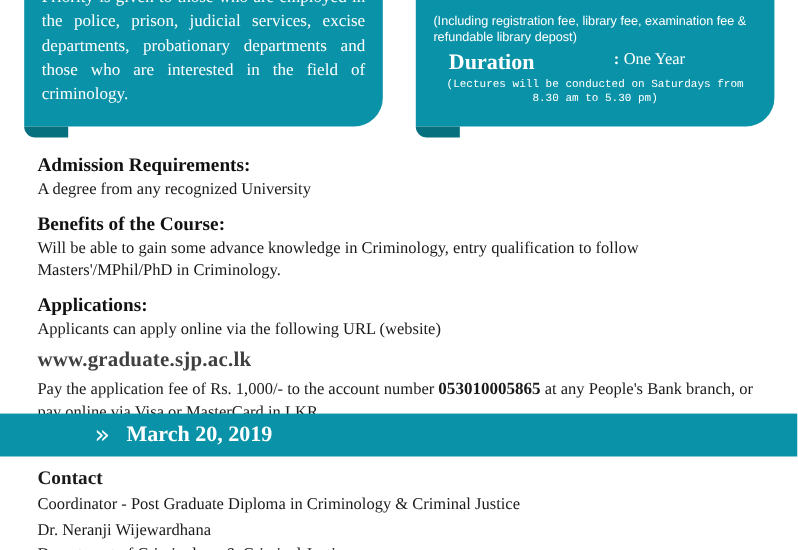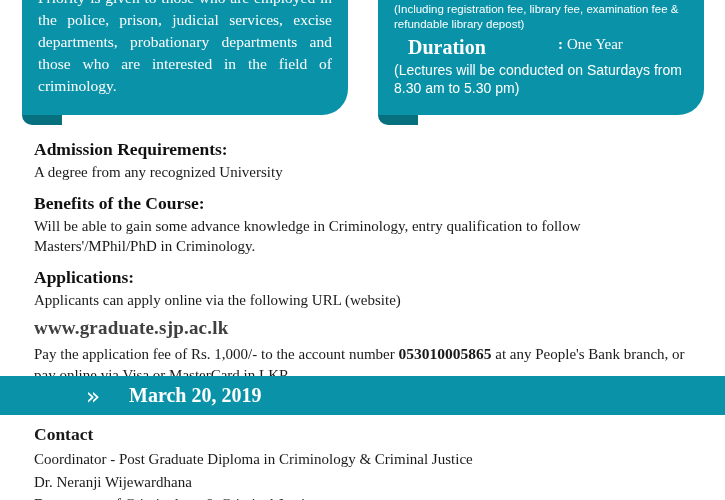--- a/index.html
+++ b/index.html
@@ -94,23 +94,24 @@
     font-size: 15px;
     font-weight: bold;
     margin-right: 4px;
   }
   .dur-value {
     font-size: 15px;
     font-family: "Liberation Serif", serif;
   }
 
   .lecture-note {
-    font-size: 14px;
+    font-size: 10px;
     line-height: 1.3;
-    font-family: Liberation Sans, sans-serif;
+    font-family: Liberation Mono, monospace;
+    text-align: center;
   }
 
   
   .content {
     padding: 12px 34px 0 34px;
   }
 
   .sec-head {
     font-size: 17.5px;
     font-weight: bold;
@@ -168,21 +169,20 @@
     font-family: "DejaVu Sans", sans-serif;
   }
   .banner-text {
     font-size: 20px;
     font-weight: bold;
     font-family: "Liberation Serif", serif;
   }
   .banner-date {
     font-size: 20px;
     font-weight: bold;
-    margin-left: 14px;
     font-family: "Liberation Serif", serif;
   }
 
   
   .contact {
     position: absolute;
     left: 34px;
     top: 424px;
     right: 34px;
   }

